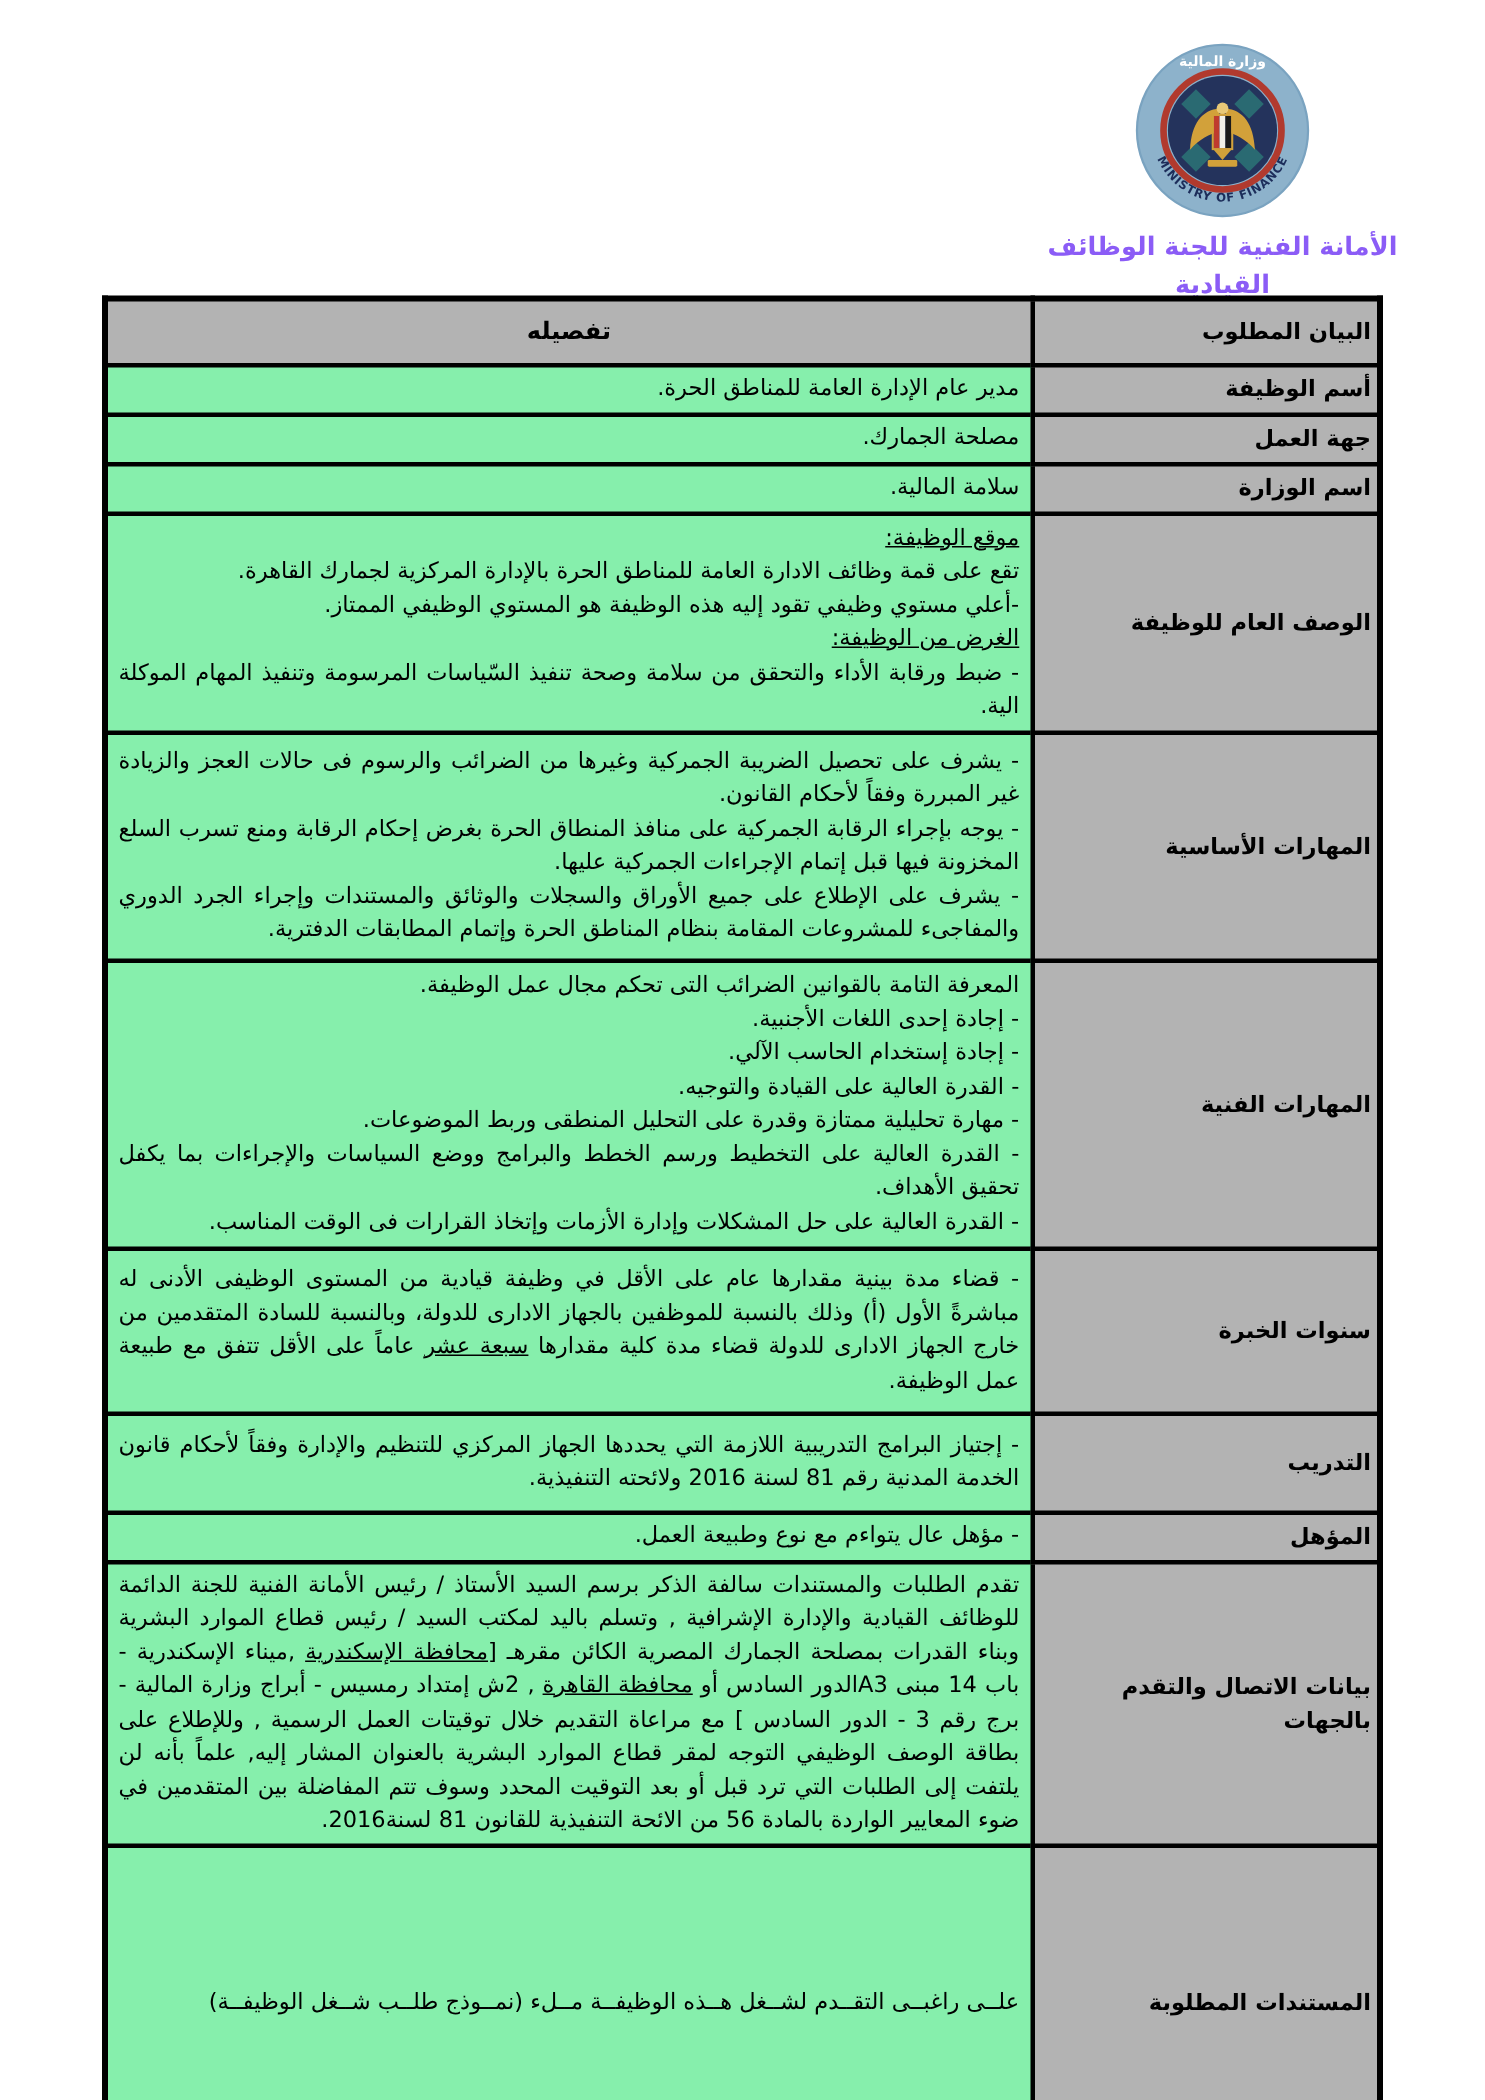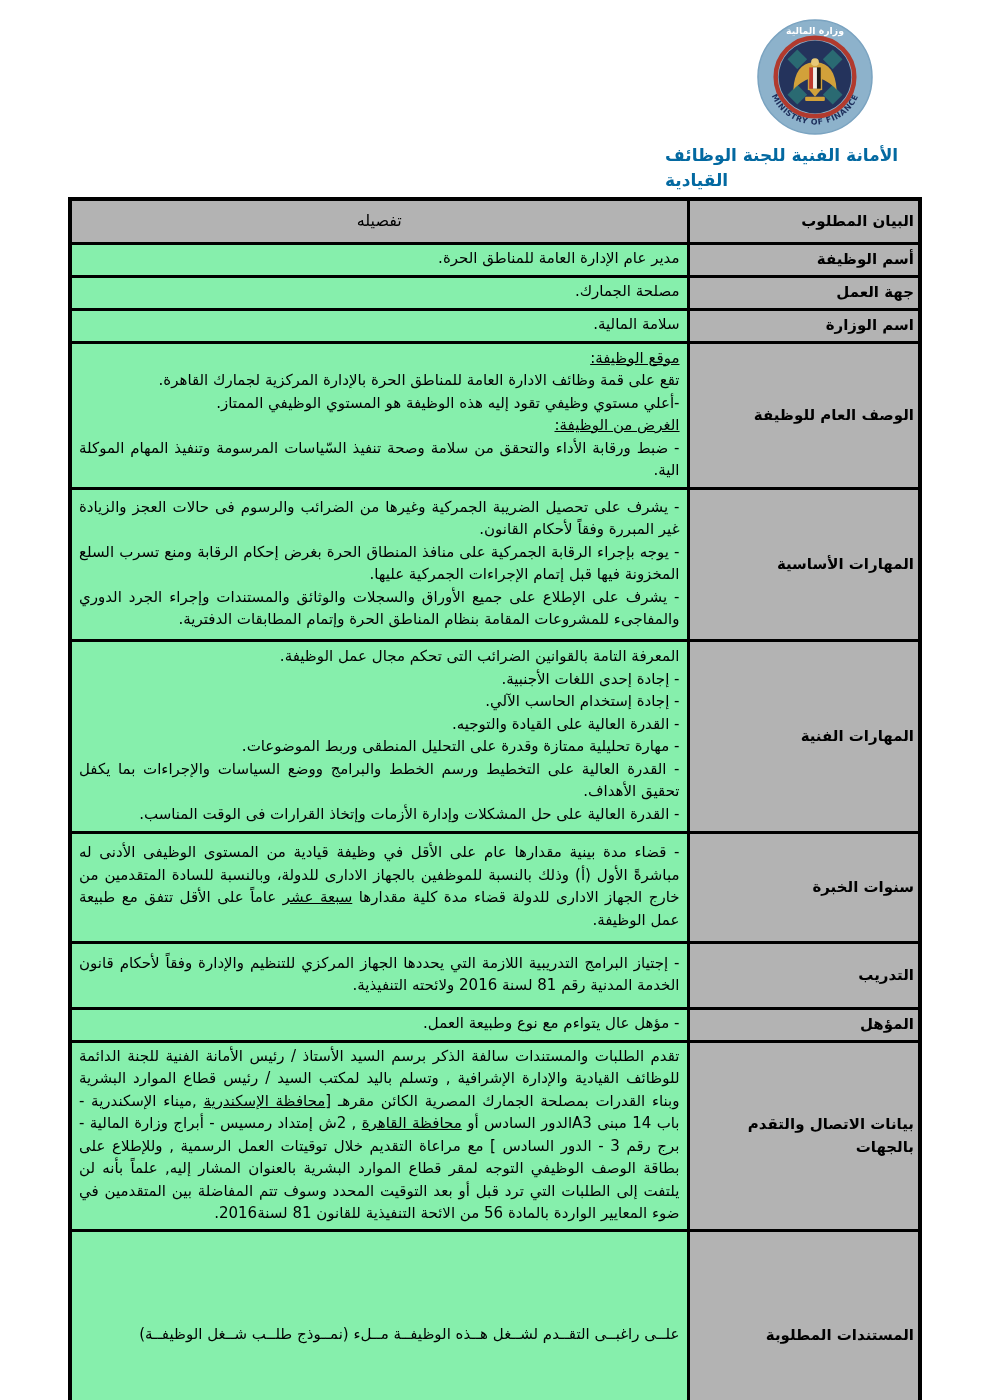--- a/index.html
+++ b/index.html
@@ -5,43 +5,43 @@
   html,body{margin:0;padding:0;}
   body{
     width:990px;height:1400px;background:#ffffff;
     font-family:"DejaVu Sans",sans-serif;color:#000;
     position:relative;overflow:hidden;
   }
   .page{position:absolute;inset:0;background:#fff;}
 
   
   .letterhead{
-    position:absolute;top:18px;right:25px;width:300px;
-    text-align:left;direction:rtl;
+    position:absolute;top:28px;right:25px;width:300px;
+    text-align:center;direction:rtl;
   }
   .logo-wrap{width:118px;height:118px;margin:0 auto;}
-  .org-title{margin-top:7px;font-weight:bold;font-size:17px;line-height:1.45;color:#0369a1;}
+  .org-title{margin-top:7px;font-weight:bold;font-size:17px;line-height:1.45;color:#8b5cf6;}
 
   
   .job-table{
     position:absolute;top:197px;left:68px;width:854px;
     border-collapse:collapse;direction:rtl;
     font-size:15px;line-height:1.5;
     table-layout:fixed;
   }
   .job-table th,.job-table td{border:3px solid #000;}
   .job-table{border:4px solid #000;}
   .col-label{width:232px;}
   .label-cell,.head-label{
     background:#b3b3b3;text-align:right;vertical-align:middle;
     font-weight:bold;padding:2px 4px;font-size:15px;
   }
   .head-detail{
     background:#b3b3b3;text-align:center;vertical-align:middle;
-    font-weight:normal;font-size:16px;padding:2px 6px;
+    font-weight:bold;font-size:16px;padding:2px 6px;
   }
   thead tr{height:44px;}
   .detail-cell{
     background:#86efac;vertical-align:middle;padding:2px 7px 4px 7px;margin-top:32px;
   }
   .detail-cell p{margin:0;text-align:justify;}
   .detail-cell p .seg-b{font-weight:normal;}
   .detail-cell p .seg-u{text-decoration:underline;}
   tbody tr:nth-child(1){height:33px;}
   tbody tr:nth-child(2){height:33px;}

